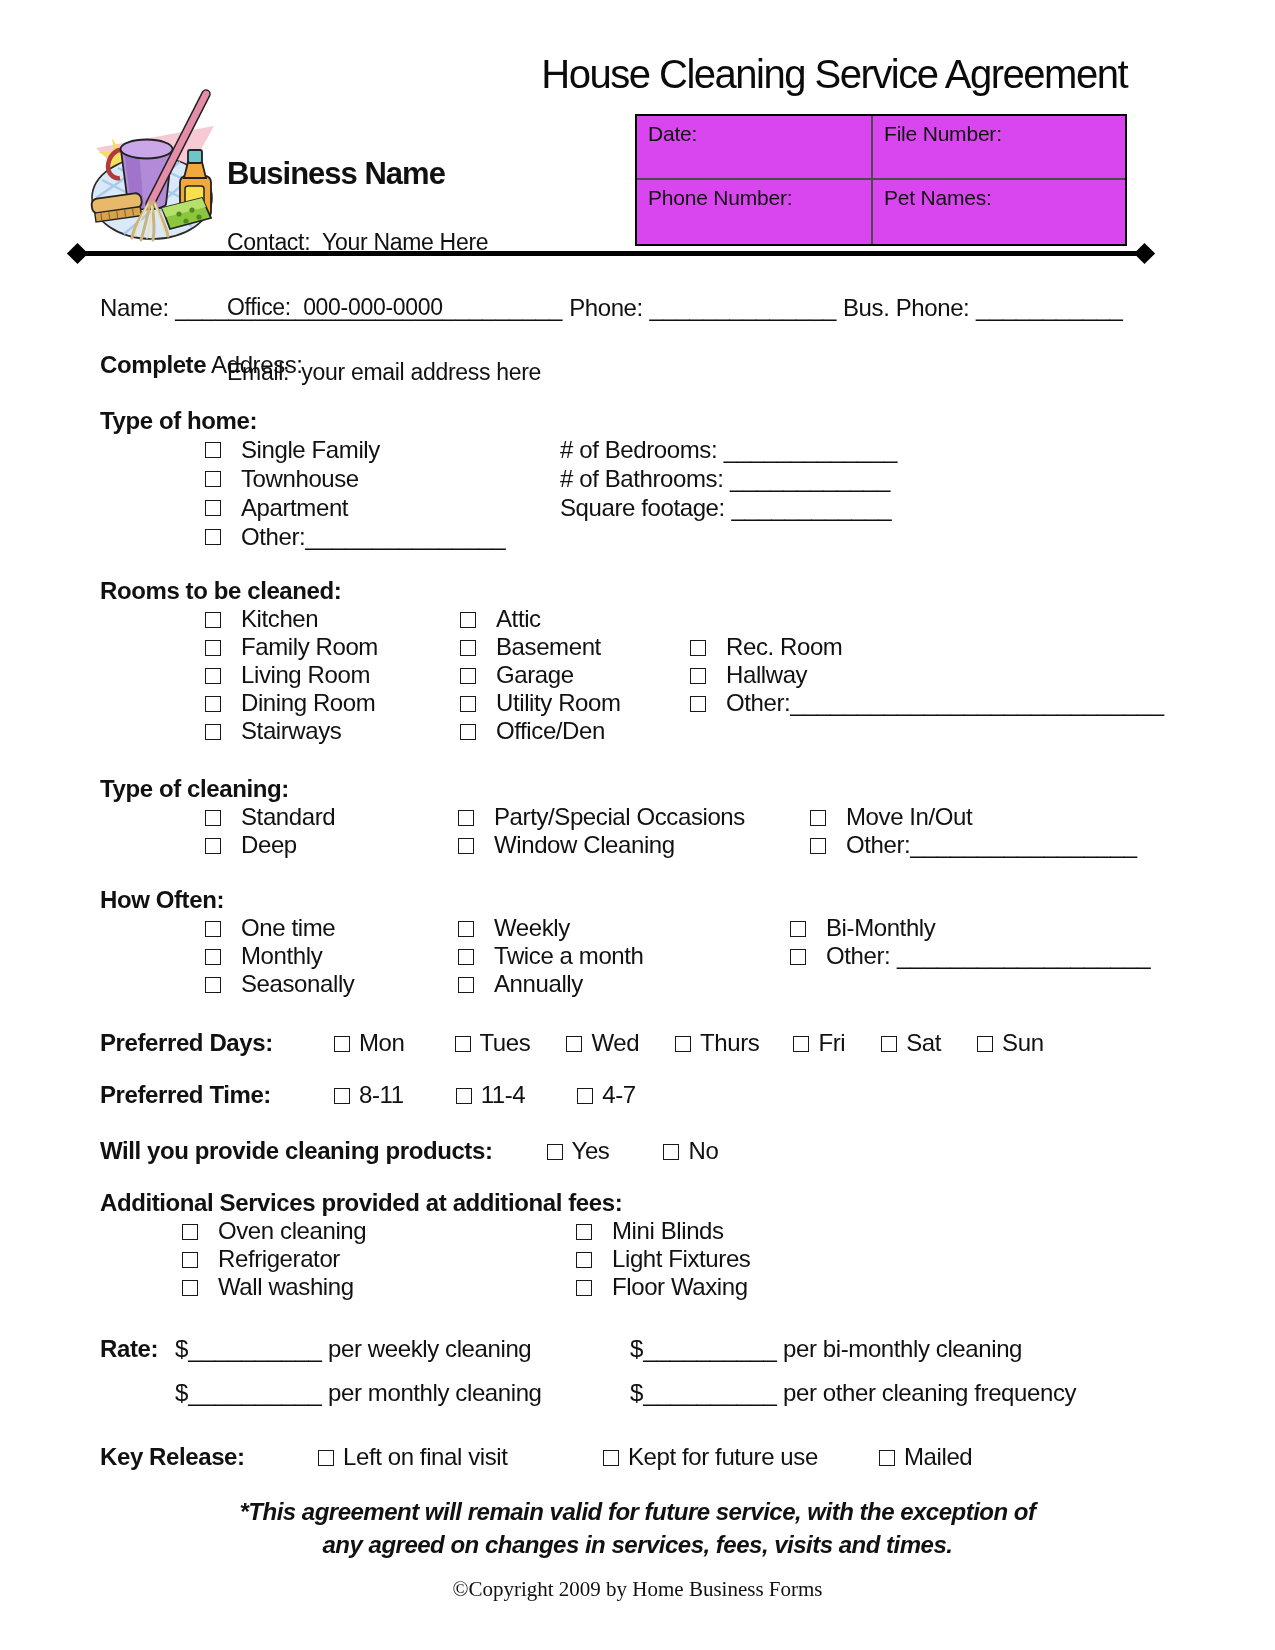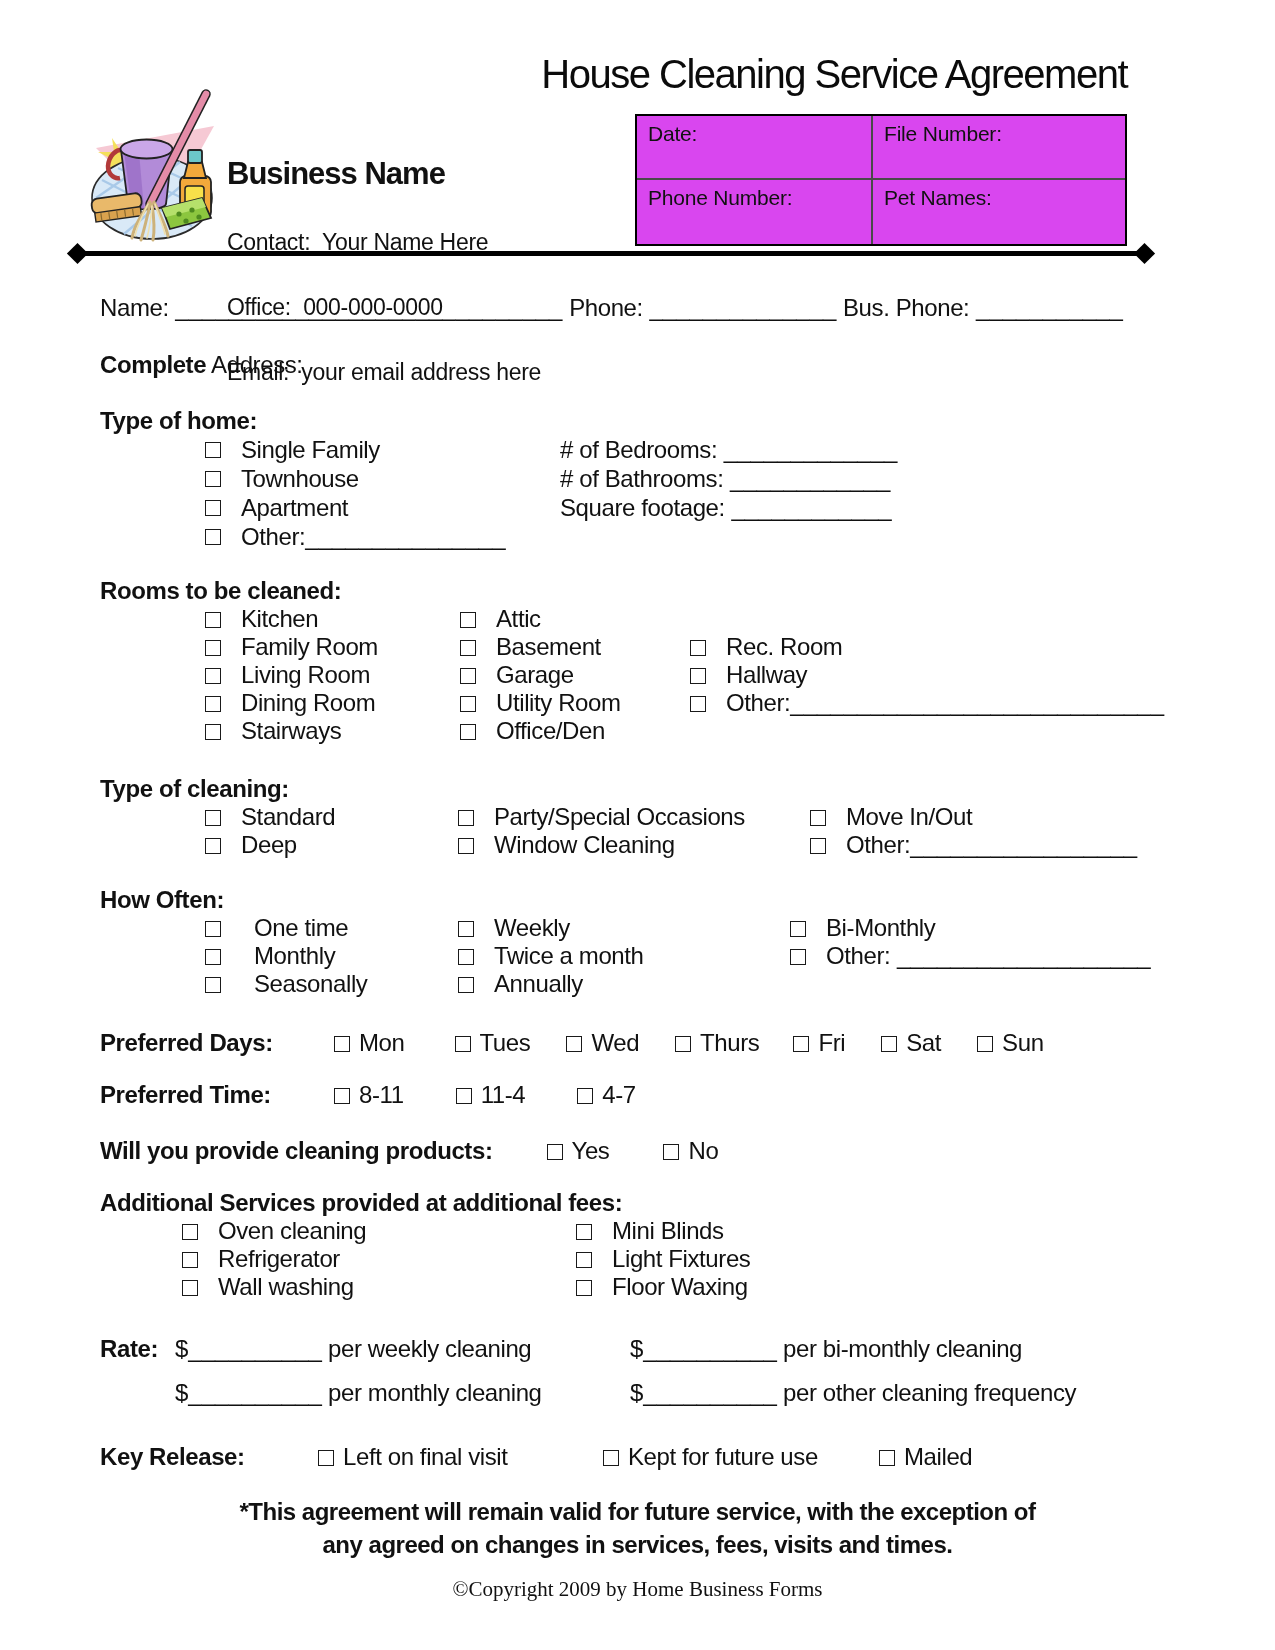--- a/index.html
+++ b/index.html
@@ -50,36 +50,36 @@
   .item { display:flex; align-items:center; white-space:pre; }
   .item .cb { margin-right:20px; }
   .item.tight .cb { margin-right:9px; }
   
   .indent { padding-left:105px; }
   .home-row .i1 { width:355px; }
   .rooms-row .i1 { width:255px; }
   .rooms-row .i2 { width:230px; }
   .clean-row .i1 { width:253px; }
   .clean-row .i2 { width:352px; }
-  .often-row .i1 { width:253px;gap:13px; }
+  .often-row .i1 { width:253px; }
   .often-row .i2 { width:332px; }
   .addl-row { padding-left:82px; }
   .addl-row .i1 { width:394px; }
   .days-head { font-weight:bold; width:234px; flex:none; }
   .rate-row { padding-left:75px; }
   .rate-row .i1 { width:455px; }
   .rate-head { font-weight:bold; position:absolute; left:0; }
   .key-head { font-weight:bold; width:192px; flex:none; }
   .key-row .i1 { width:283px;padding-left:26px; }
   .key-row .i2 { width:304px;padding-left:28px; }
   .mt24{margin-top:24px}.mt29{margin-top:29px}.mt28{margin-top:28px}.mt26{margin-top:26px}
   .mt30{margin-top:30px}.mt27{margin-top:27px}.mt31{margin-top:31px}.mt33{margin-top:33px}
   .mt14{margin-top:14px}.mt35{margin-top:35px}
   .footnote {
-    margin-top:24px; text-align:center; font-weight:bold; 
+    margin-top:24px; text-align:center; font-weight:bold; font-style:italic;
     font-size:24px; line-height:33px; letter-spacing:-0.5px;
   }
   .copyright {
     margin-top:16px; text-align:center;
     font-family:"Liberation Serif", serif; font-size:21px; letter-spacing:0;
   }
 </style>
 </head>
 <body>
 

